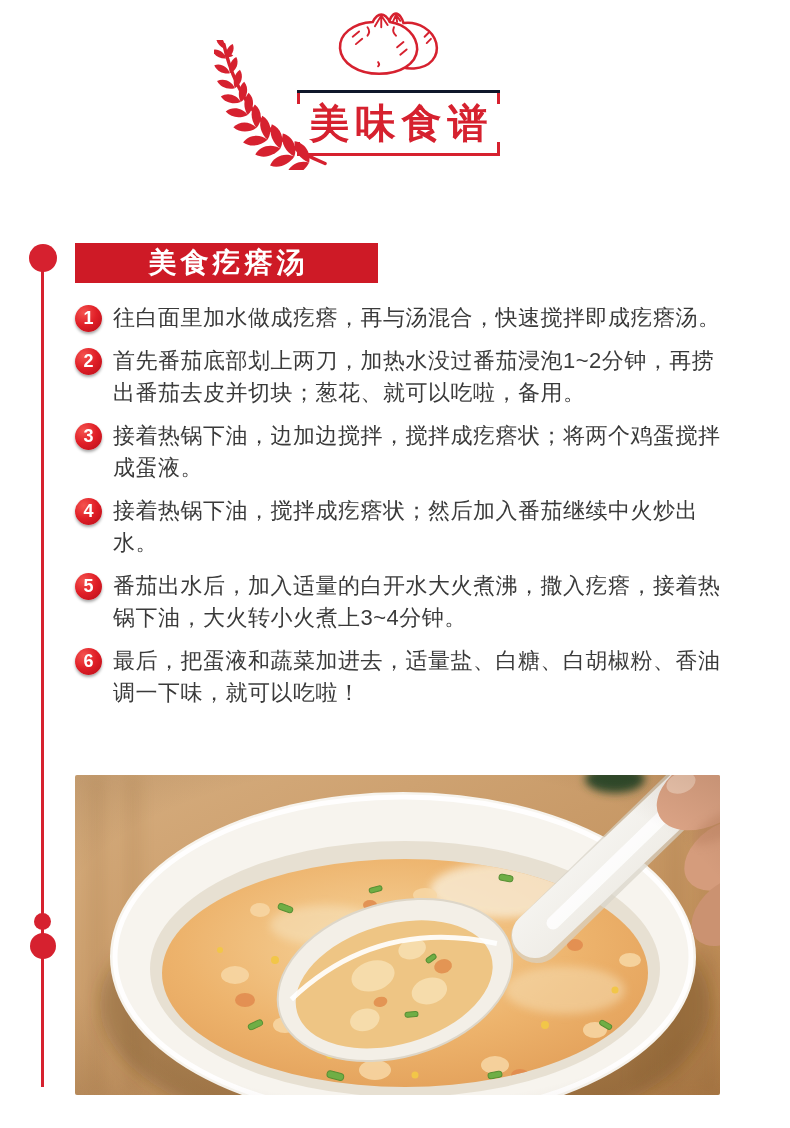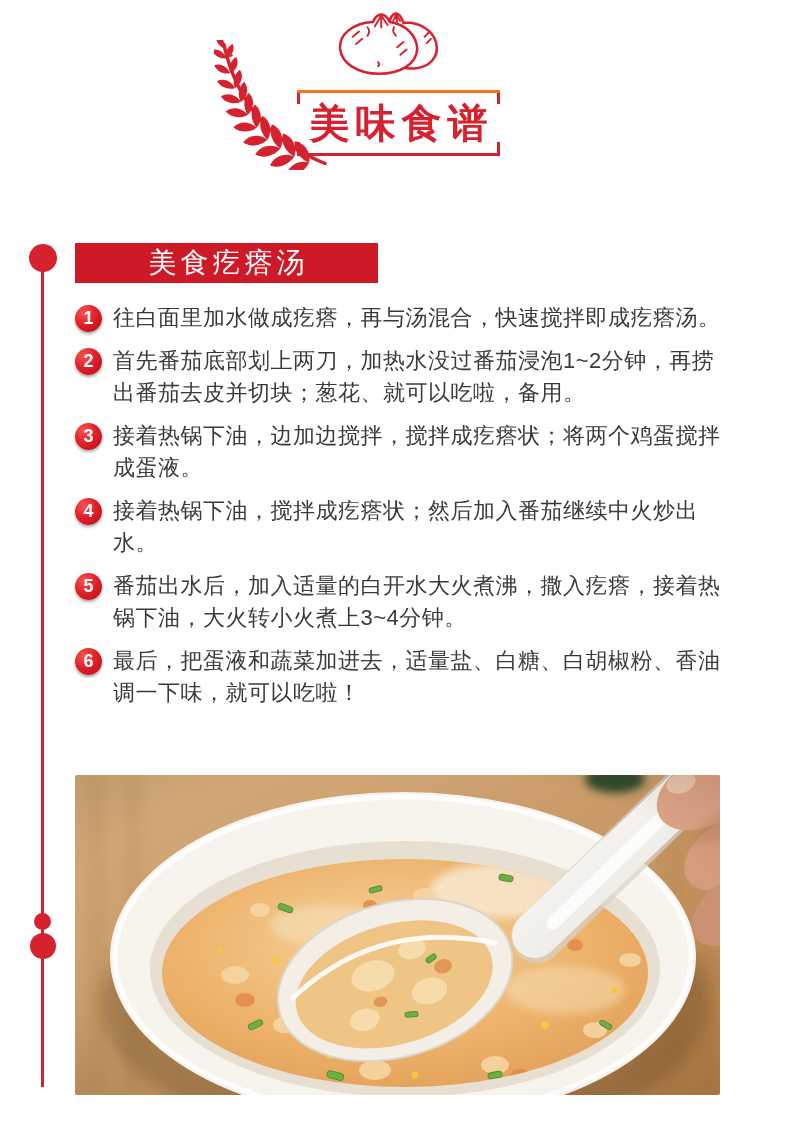--- a/index.html
+++ b/index.html
@@ -3,40 +3,40 @@
 <meta charset="utf-8">
 <style>
   * { margin:0; padding:0; box-sizing:border-box; }
   body { background:#ffffff; font-family:"Liberation Sans", sans-serif; }
   .canvas { position:relative; width:790px; height:1128px; background:#fff; overflow:hidden; margin:0 auto; }
 
   
   .buns-icon { position:absolute; left:330px; top:5px; width:130px; height:74px; }
   .wheat-icon { position:absolute; left:214px; top:40px; width:114px; height:130px; }
   .ribbon-box { position:absolute; left:297px; top:90px; width:203px; height:66px;
-                border-top:3px solid #f97316; border-bottom:3px solid #d6212f;
+                border-top:3px solid #0f172a; border-bottom:3px solid #d6212f;
                 display:flex; align-items:center; justify-content:center; }
   .ribbon-box .tick { position:absolute; width:3px; height:11px; background:#d6212f; }
   .tick-tl{left:0;top:0} .tick-tr{right:0;top:0} .tick-bl{left:0;bottom:0} .tick-br{right:0;bottom:0}
   .ribbon-label { color:#d6212f; font-size:40px; font-weight:bold; letter-spacing:6px;
                   padding-left:6px; white-space:nowrap; }
 
   
   .tl-circle { position:absolute; left:29px; top:244px; width:28px; height:28px;
                border-radius:50%; background:#d6212f; }
   .tl-line { position:absolute; left:41px; top:258px; width:3px; height:829px; background:#d6212f; }
   .tl-dot-s { position:absolute; left:34px; top:913px; width:17px; height:17px;
               border-radius:50%; background:#d6212f; }
   .tl-dot-l { position:absolute; left:30px; top:933px; width:26px; height:26px;
               border-radius:50%; background:#d6212f; }
 
   
   .title-bar { position:absolute; left:75px; top:243px; width:303px; height:40px;
                background:#ce1a26; display:flex; align-items:center; justify-content:center; }
-  .title-bar span { color:#ffffff; font-size:28px; font-weight:normal; letter-spacing:4px; padding-left:4px; }
+  .title-bar span { color:#ffffff; font-size:28px; font-weight:bold; letter-spacing:4px; padding-left:4px; }
 
   
   .steps { position:absolute; left:75px; top:302px; width:646px;
            display:flex; flex-direction:column; gap:11px; }
   .step { display:flex; align-items:flex-start; gap:11px; }
   .badge { flex:0 0 27px; width:27px; height:27px; margin-top:3px; border-radius:50%;
            background:radial-gradient(circle at 32% 28%, #f4534f 0%, #e01f27 48%, #b60c18 100%);
            box-shadow:0 2px 3px rgba(0,0,0,.35);
            display:flex; align-items:center; justify-content:center;
            color:#fff; font-size:18px; font-weight:bold; }

